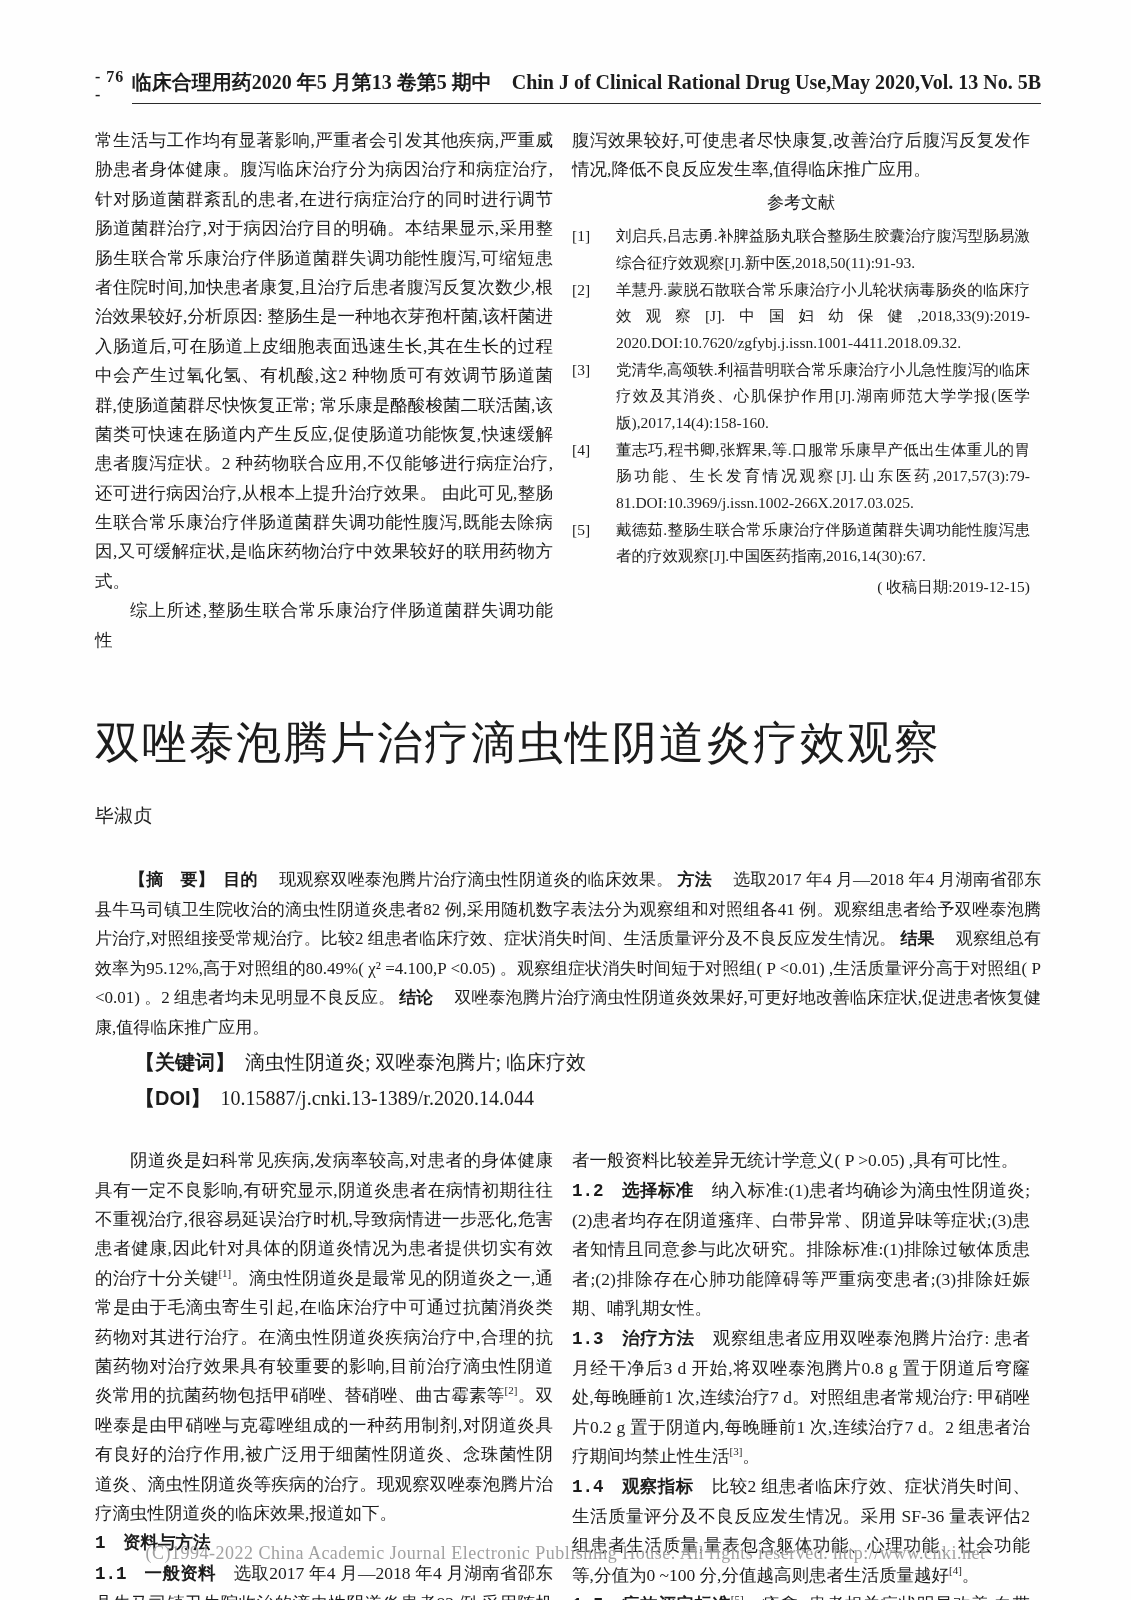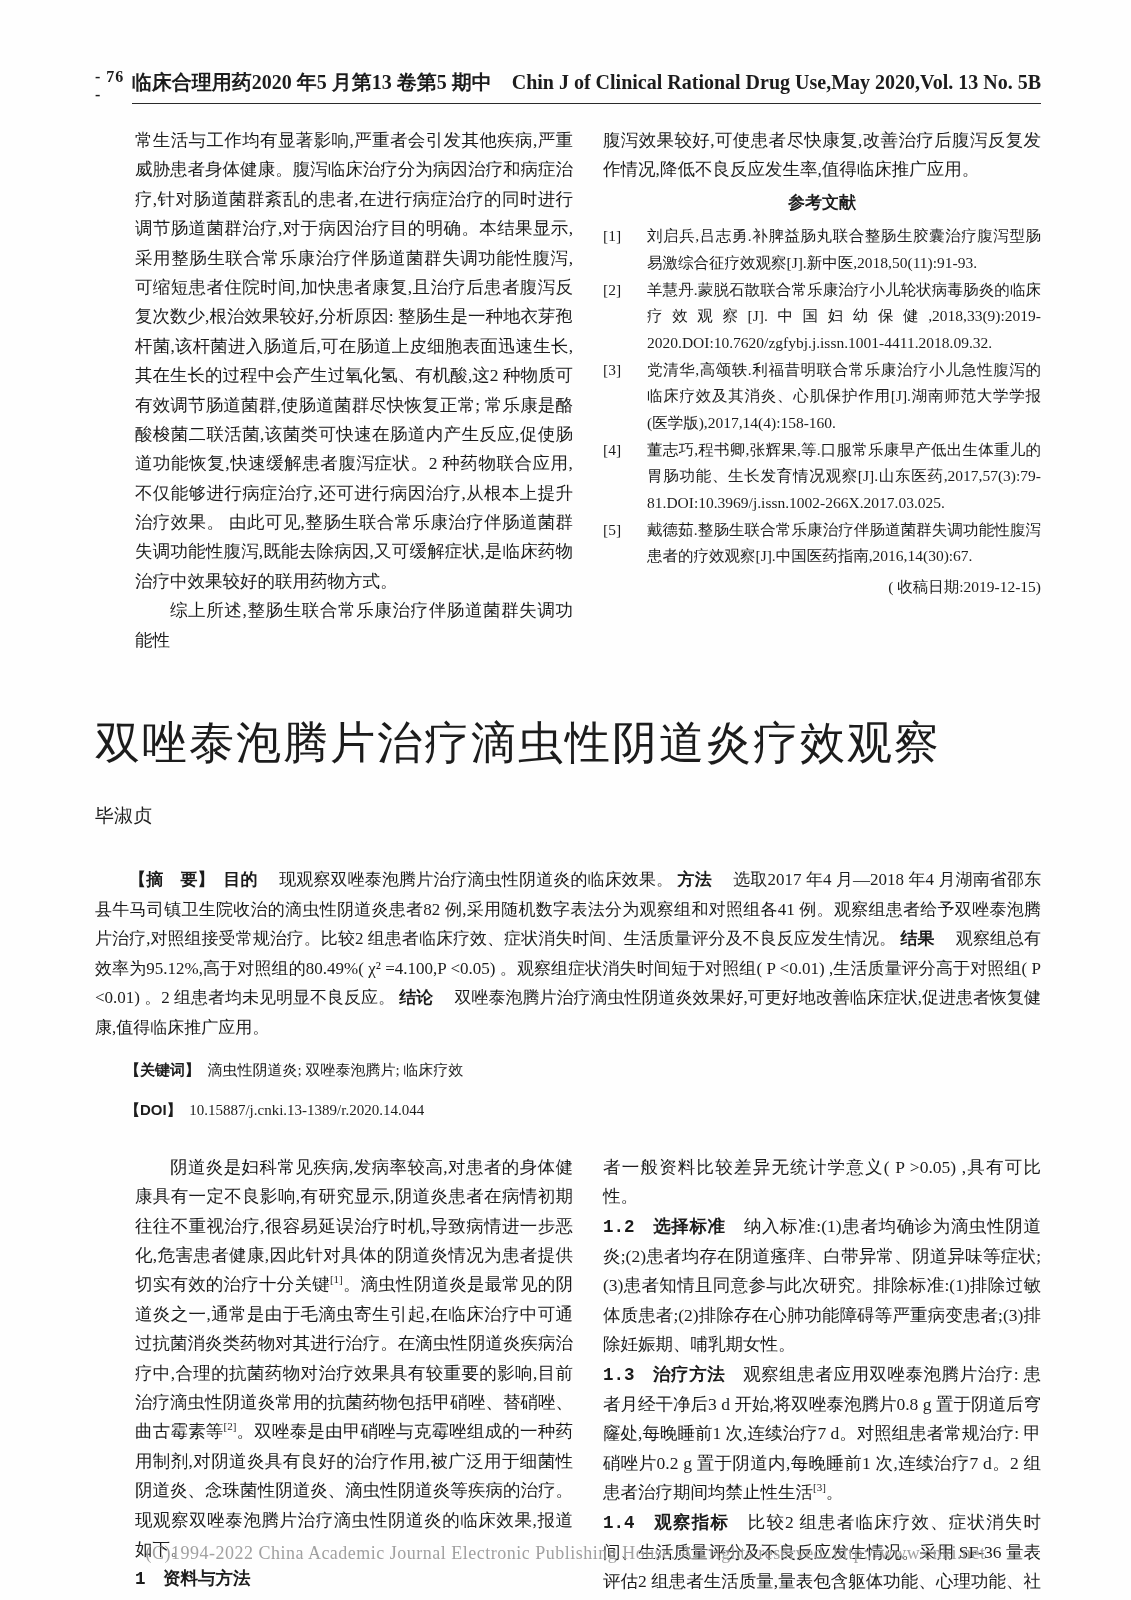--- a/index.html
+++ b/index.html
@@ -11,38 +11,38 @@
     font-family:"Liberation Serif","DejaVu Serif",serif;
     color:#1c1c1c;
     overflow:hidden;
   }
   .content{position:absolute;left:95px;right:90px;top:68px;}
   
   .header{display:flex;align-items:flex-end;font-size:16px;font-weight:bold;}
   .page-num{width:120px;letter-spacing:1px;}
   .journal-line{flex:1;text-align:center;border-bottom:1.6px solid #2a2a2a;padding-bottom:7px;font-size:20px;white-space:nowrap;}
   
-  .twocol{display:flex;gap:30px;margin-top:22px;margin-left:40px;}
+  .twocol{display:flex;gap:19px;margin-top:22px;}
   .col{width:458px;}
   .body-text{font-size:17.5px;line-height:1.68;text-align:justify;}
   .body-text p{margin:0;}
   .indent{text-indent:2em;}
   
-  .refs-title{text-align:center;font-weight:bold;font-size:17px;margin:4px 0 6px 0;}
+  .refs-title{text-align:center;font-weight:normal;font-size:17px;margin:4px 0 6px 0;}
   .ref-row{display:flex;font-size:15.5px;line-height:1.72;text-align:justify;}
   .ref-num{width:44px;flex:0 0 44px;}
   .ref-text{flex:1;}
   .received{text-align:right;font-size:15.5px;margin-top:4px;}
   
   .a2-title{font-size:45px;letter-spacing:2px;margin-top:58px;font-weight:normal;}
   .a2-author{font-size:19px;margin-top:30px;}
   .abstract{margin-top:36px;font-size:17px;line-height:1.74;text-align:justify;}
   .abstract .line1{text-indent:2em;}
   .b{font-weight:bold;font-family:"Liberation Sans","DejaVu Sans",sans-serif;}
-  .kw-line,.doi-line{text-indent:2em;font-size:15px;line-height:1.74;margin-top:14px;}
+  .kw-line,.doi-line{text-indent:2em;font-size:20px;line-height:1.74;margin-top:2px;}
   sup{font-size:11px;line-height:0;}
   .sec-head{font-weight:bold;font-family:Liberation Mono, monospace;}
   .leftcol-flex{display:flex;flex-direction:column;min-height:535px;}
   
   .footer{
     position:absolute;left:0;right:0;bottom:36px;
     text-align:center;color:#a0a0a0;font-size:18px;letter-spacing:0.5px;
     font-family:"Liberation Serif","DejaVu Serif",serif;
   }
   .sp{white-space:pre;}

